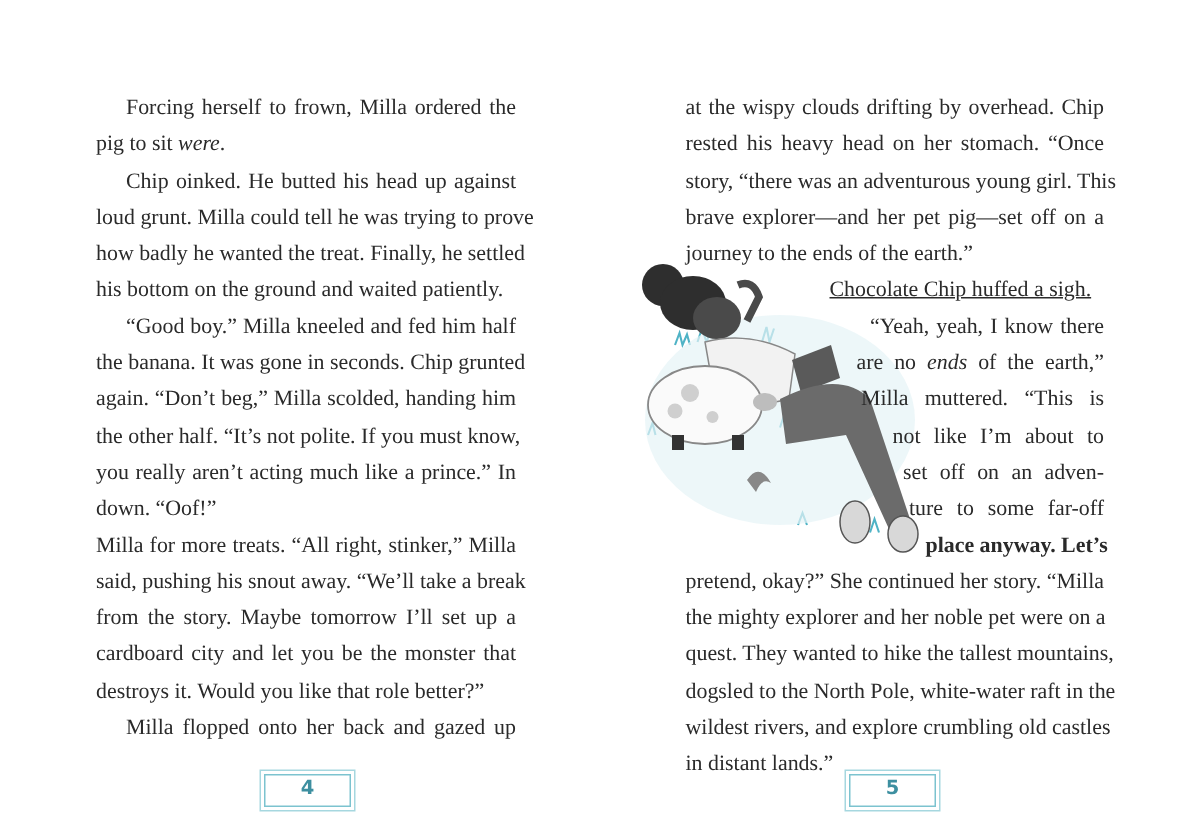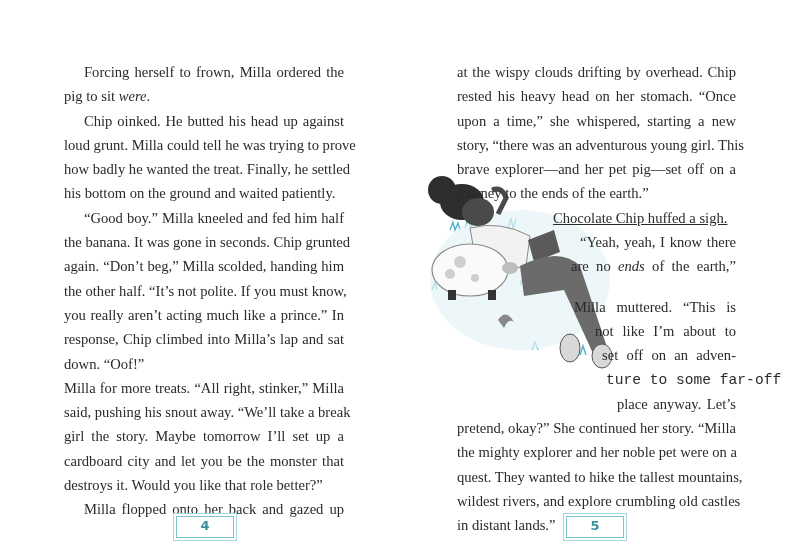--- a/index.html
+++ b/index.html
@@ -32,25 +32,24 @@
       <span class="line last"><span>pig to sit </span><em>were</em><span>.</span></span>
       <span class="line ind">Chip oinked. He butted his head up against</span>
       <span class="line">loud grunt. Milla could tell he was trying to prove</span>
       <span class="line">how badly he wanted the treat. Finally, he settled</span>
       <span class="line last">his bottom on the ground and waited patiently.</span>
       <span class="line ind">“Good boy.” Milla kneeled and fed him half</span>
       <span class="line">the banana. It was gone in seconds. Chip grunted</span>
       <span class="line">again. “Don’t beg,” Milla scolded, handing him</span>
       <span class="line">the other half. “It’s not polite. If you must know,</span>
       <span class="line">you really aren’t acting much like a prince.” In</span>
-      <span class="line">response, Chip climbed into Milla’s lap and sat</span>
       <span class="line last">down. “Oof!”</span>
       <span class="line">Milla for more treats. “All right, stinker,” Milla</span>
       <span class="line">said, pushing his snout away. “We’ll take a break</span>
-      <span class="line">girl the story. Maybe tomorrow I’ll set up a</span>
+      <span class="line">from the story. Maybe tomorrow I’ll set up a</span>
       <span class="line">cardboard city and let you be the monster that</span>
       <span class="line last">destroys it. Would you like that role better?”</span>
       <span class="line ind">Milla flopped onto her back and gazed up</span>
     </div>
   <div class="pn-box">
     <span class="pn">4</span>
   </div>
 </div>
 
 <div class="page right">
@@ -89,34 +88,34 @@
     <circle cx="55" cy="108" r="4" fill="#cfcfcf"></circle>
     <ellipse cx="90" cy="98" rx="8" ry="6" fill="#bdbdbd"></ellipse>
     <rect x="28" y="120" width="8" height="10" fill="#333"></rect>
     <rect x="68" y="120" width="8" height="10" fill="#333"></rect>
 
     <path d="M78 150 q8 -12 16 2 q-6 -4 -10 6z" fill="#888"></path>
   </svg>
   <div class="col" id="right-col">
       <span class="line">at the wispy clouds drifting by overhead. Chip</span>
       <span class="line">rested his heavy head on her stomach. “Once</span>
-      <span class="line">upon a time,” she whispered, starting a new</span>
       <span class="line">story, “there was an adventurous young girl. This</span>
       <span class="line">brave explorer—and her pet pig—set off on a</span>
       <span class="line last">journey to the ends of the earth.”</span>
       <span class="line last" style="padding-left: 96px; text-decoration: underline;">Chocolate Chip huffed a sigh.</span>
       <span class="line" style="padding-left: 123px;">“Yeah, yeah, I know there</span>
       <span class="line" style="padding-left: 114px;"><span>are no </span><em>ends</em><span> of the earth,”</span></span>
-      <span class="line" style="padding-left: 117px; margin-top: 16px;">Milla muttered. “This is</span>
+      <span class="line" style="padding-left: 117px;">Milla muttered. “This is</span>
       <span class="line" style="padding-left: 138px;">not like I’m about to</span>
       <span class="line" style="padding-left: 145px;">set off on an adven-</span>
-      <span class="line" style="padding-left: 149px; font-family: Liberation Mono, monospace;">ture to some far-off</span>
-      <span class="line" style="padding-left: 160px;">place anyway. Let’s</span>
+      <span class="line" style="padding-left: 149px;">ture to some far-off</span>
+      <span class="line" style="padding-left: 160px; font-weight: bold;">place anyway. Let’s</span>
       <span class="line">pretend, okay?” She continued her story. “Milla</span>
       <span class="line">the mighty explorer and her noble pet were on a</span>
       <span class="line">quest. They wanted to hike the tallest mountains,</span>
+      <span class="line">dogsled to the North Pole, white-water raft in the</span>
       <span class="line">wildest rivers, and explore crumbling old castles</span>
       <span class="line last">in distant lands.”</span>
     </div>
   <div class="pn-box">
     <span class="pn">5</span>
   </div>
 </div>
 
 </body></html>

